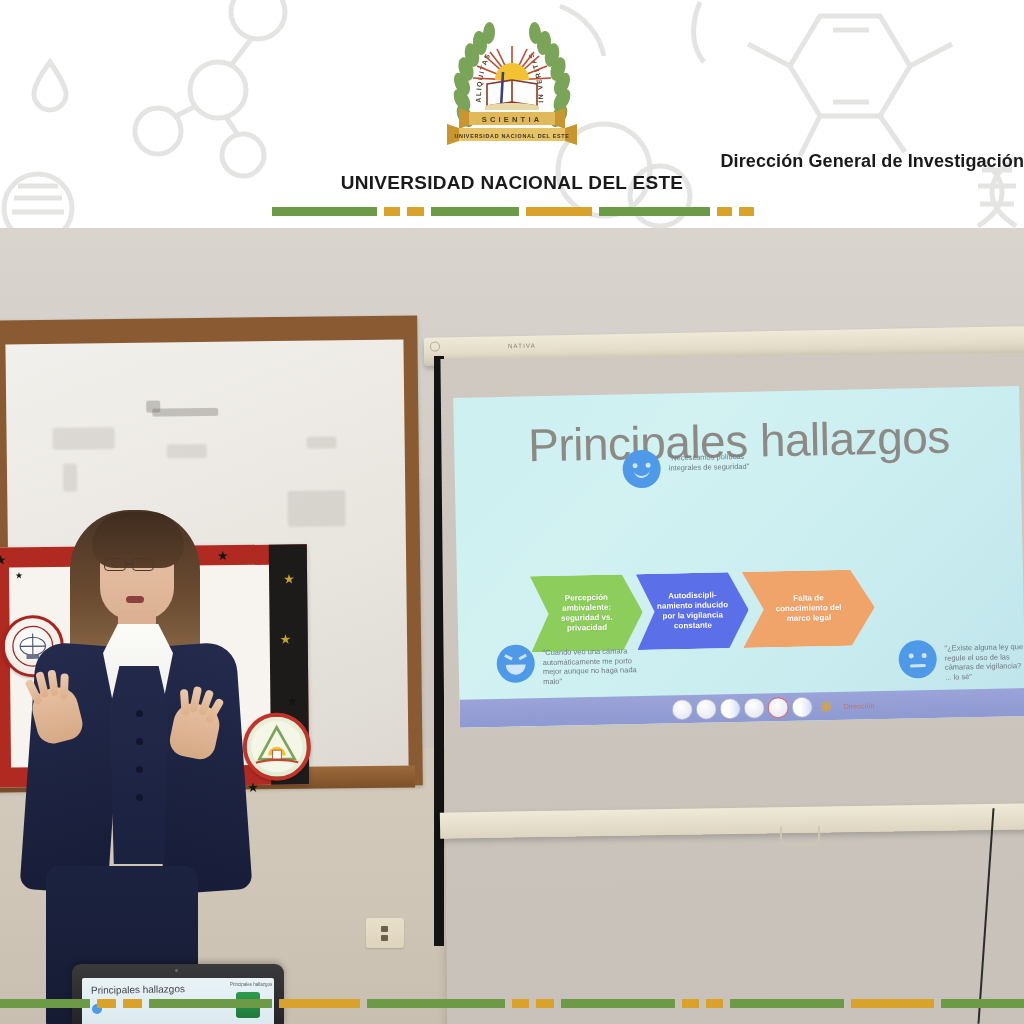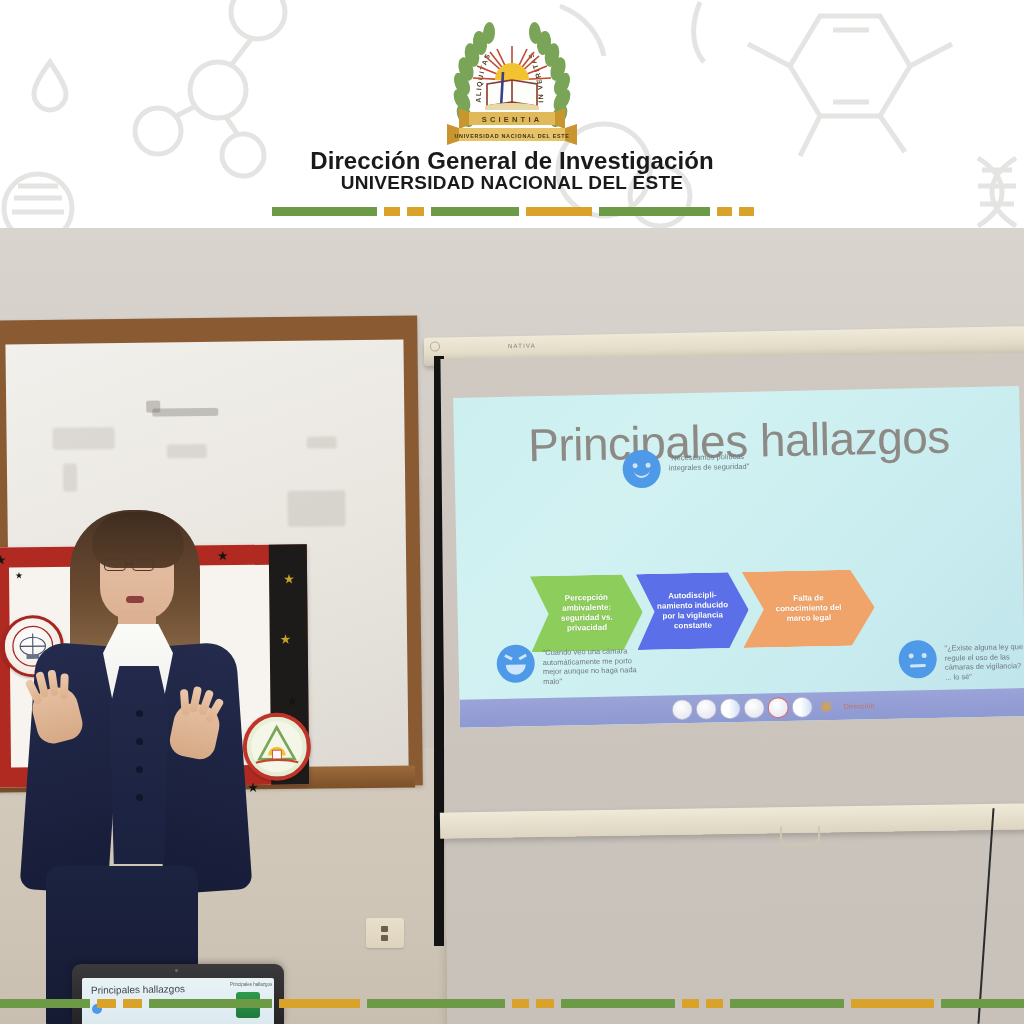--- a/index.html
+++ b/index.html
@@ -18,22 +18,23 @@
   .header-watermark { position:absolute; left:0; top:0; width:1024px; height:228px; }
 
   .emblem-wrap {
     position:absolute; left:50%; top:8px; transform:translateX(-50%);
     width:170px; height:140px;
   }
   .header-titles {
     position:absolute; left:0; top:150px; width:1024px; text-align:center;
   }
   .header-title-1 {
-    font-size:24px; font-weight:bold; color:#1a1a1a; letter-spacing:.1px;
+    font-size:18px; font-weight:bold; color:#1a1a1a; letter-spacing:.1px;
     line-height:22px;
+    text-align:right;
   }
   .header-title-2 {
     font-size:19px; font-weight:bold; color:#1a1a1a; letter-spacing:.3px;
     line-height:22px;
   }
 
   
   .dash-bar { position:absolute; display:flex; align-items:center; gap:7px; }
   .dash-bar.header-bar { left:272px; top:207px; width:482px; height:9px; }
   .dash { height:9px; border-radius:.5px; }

